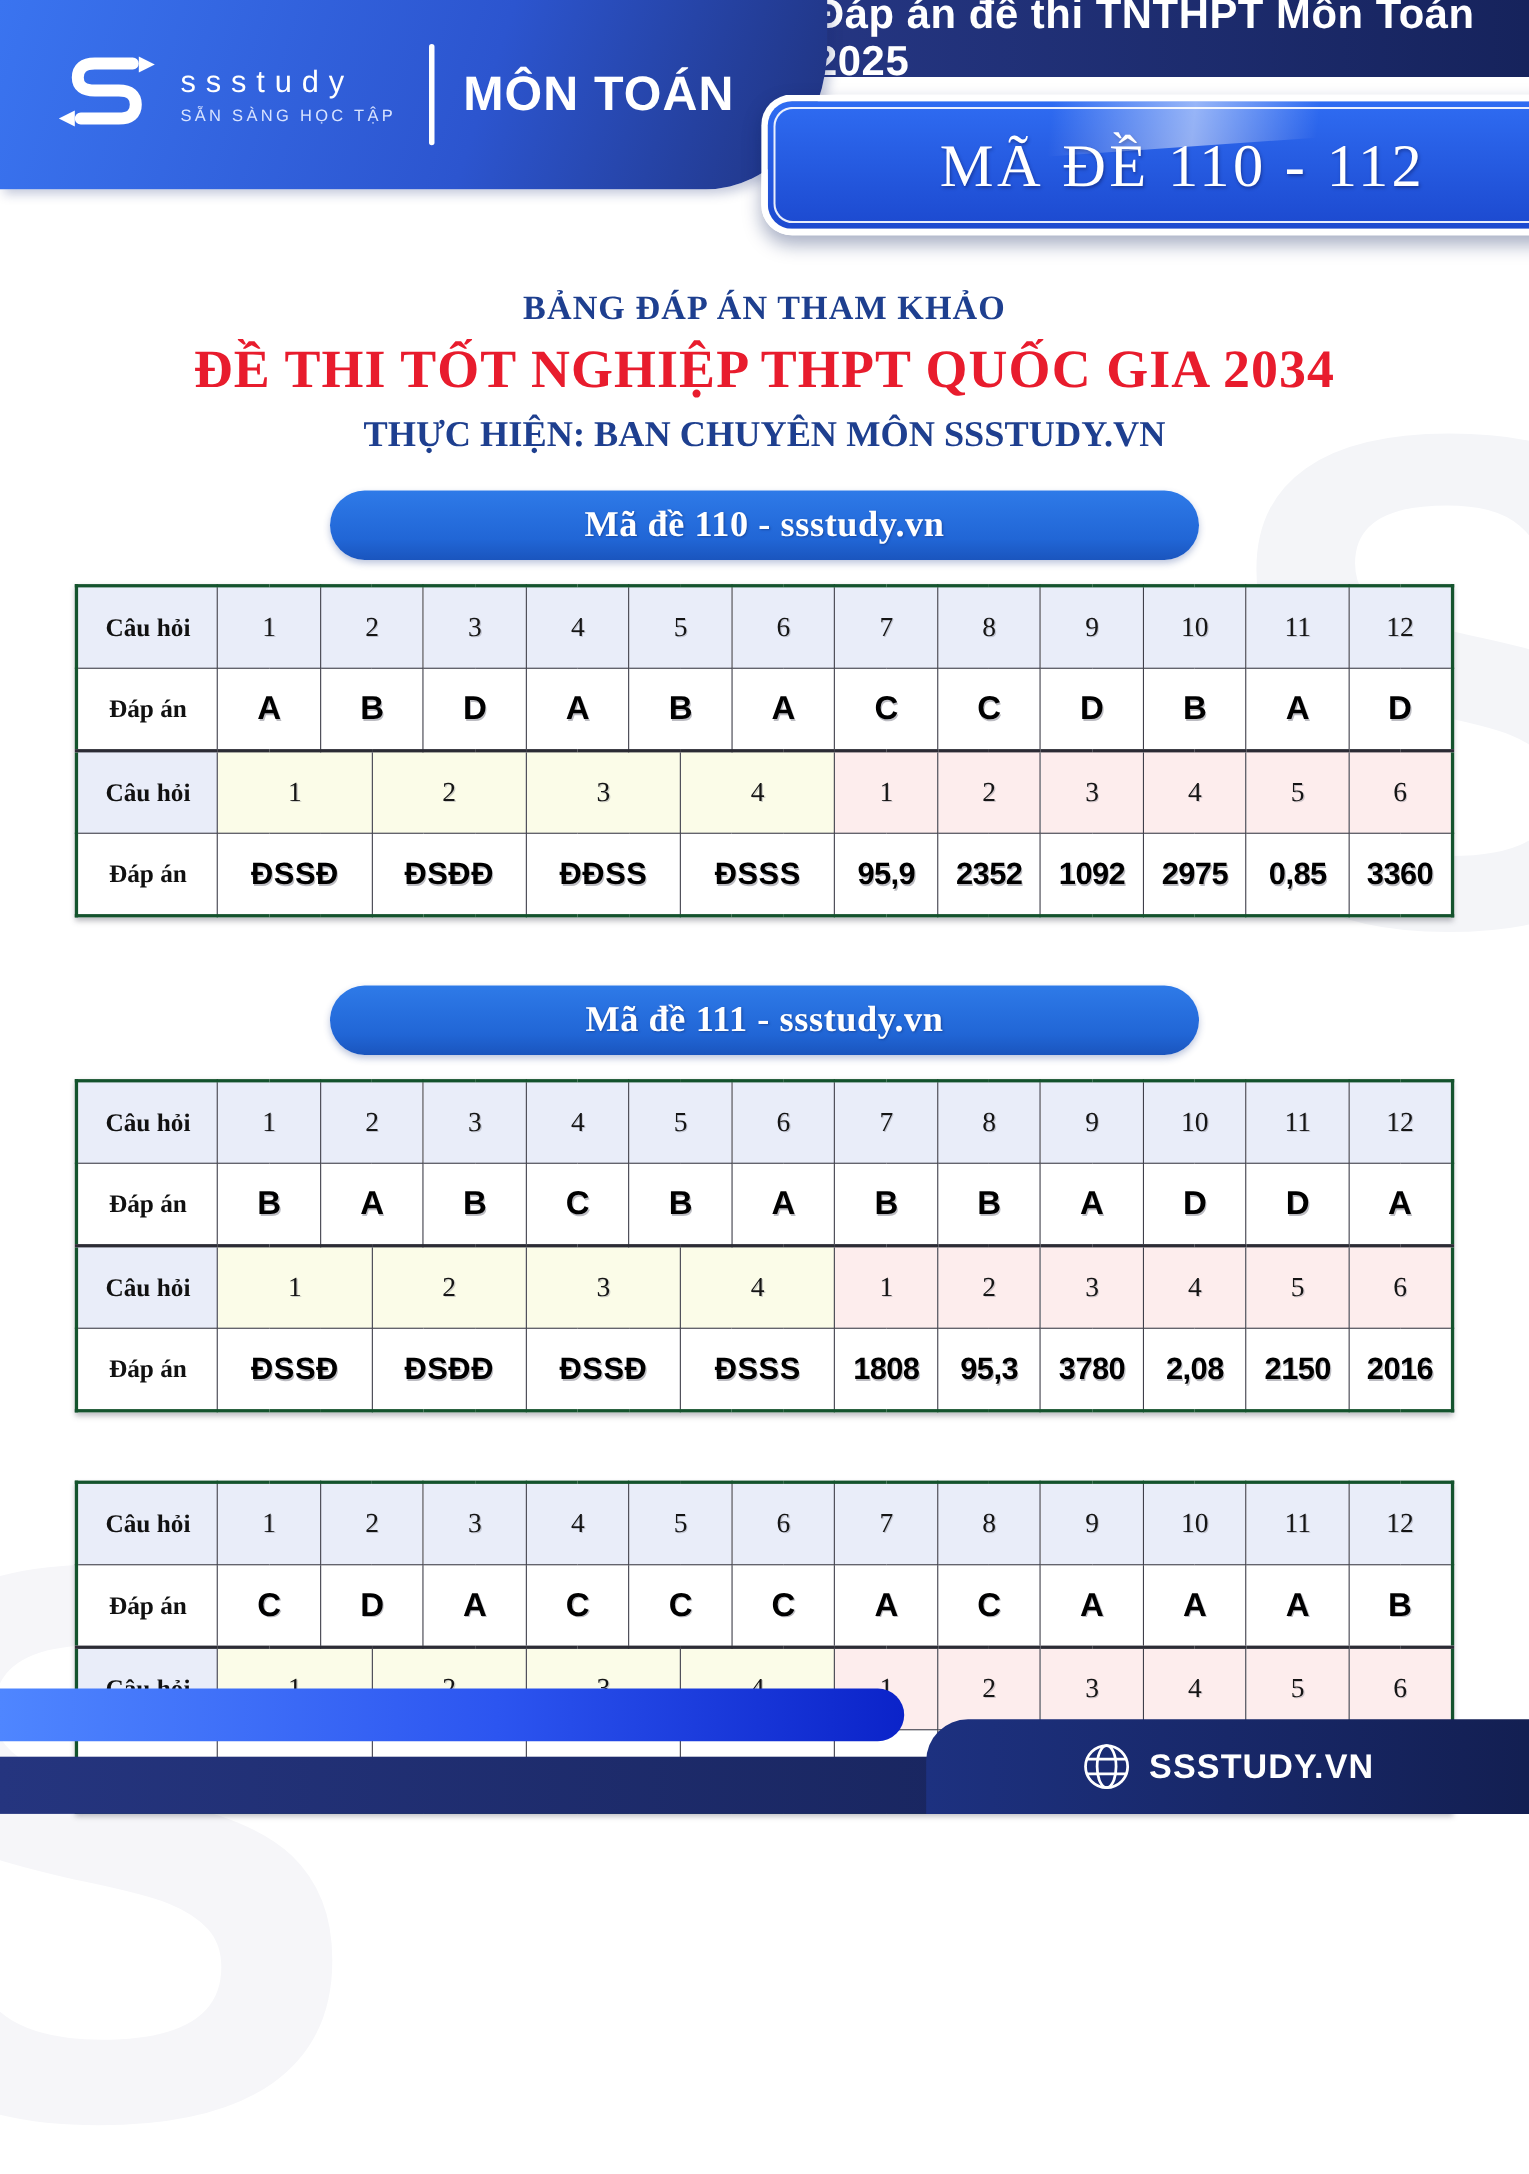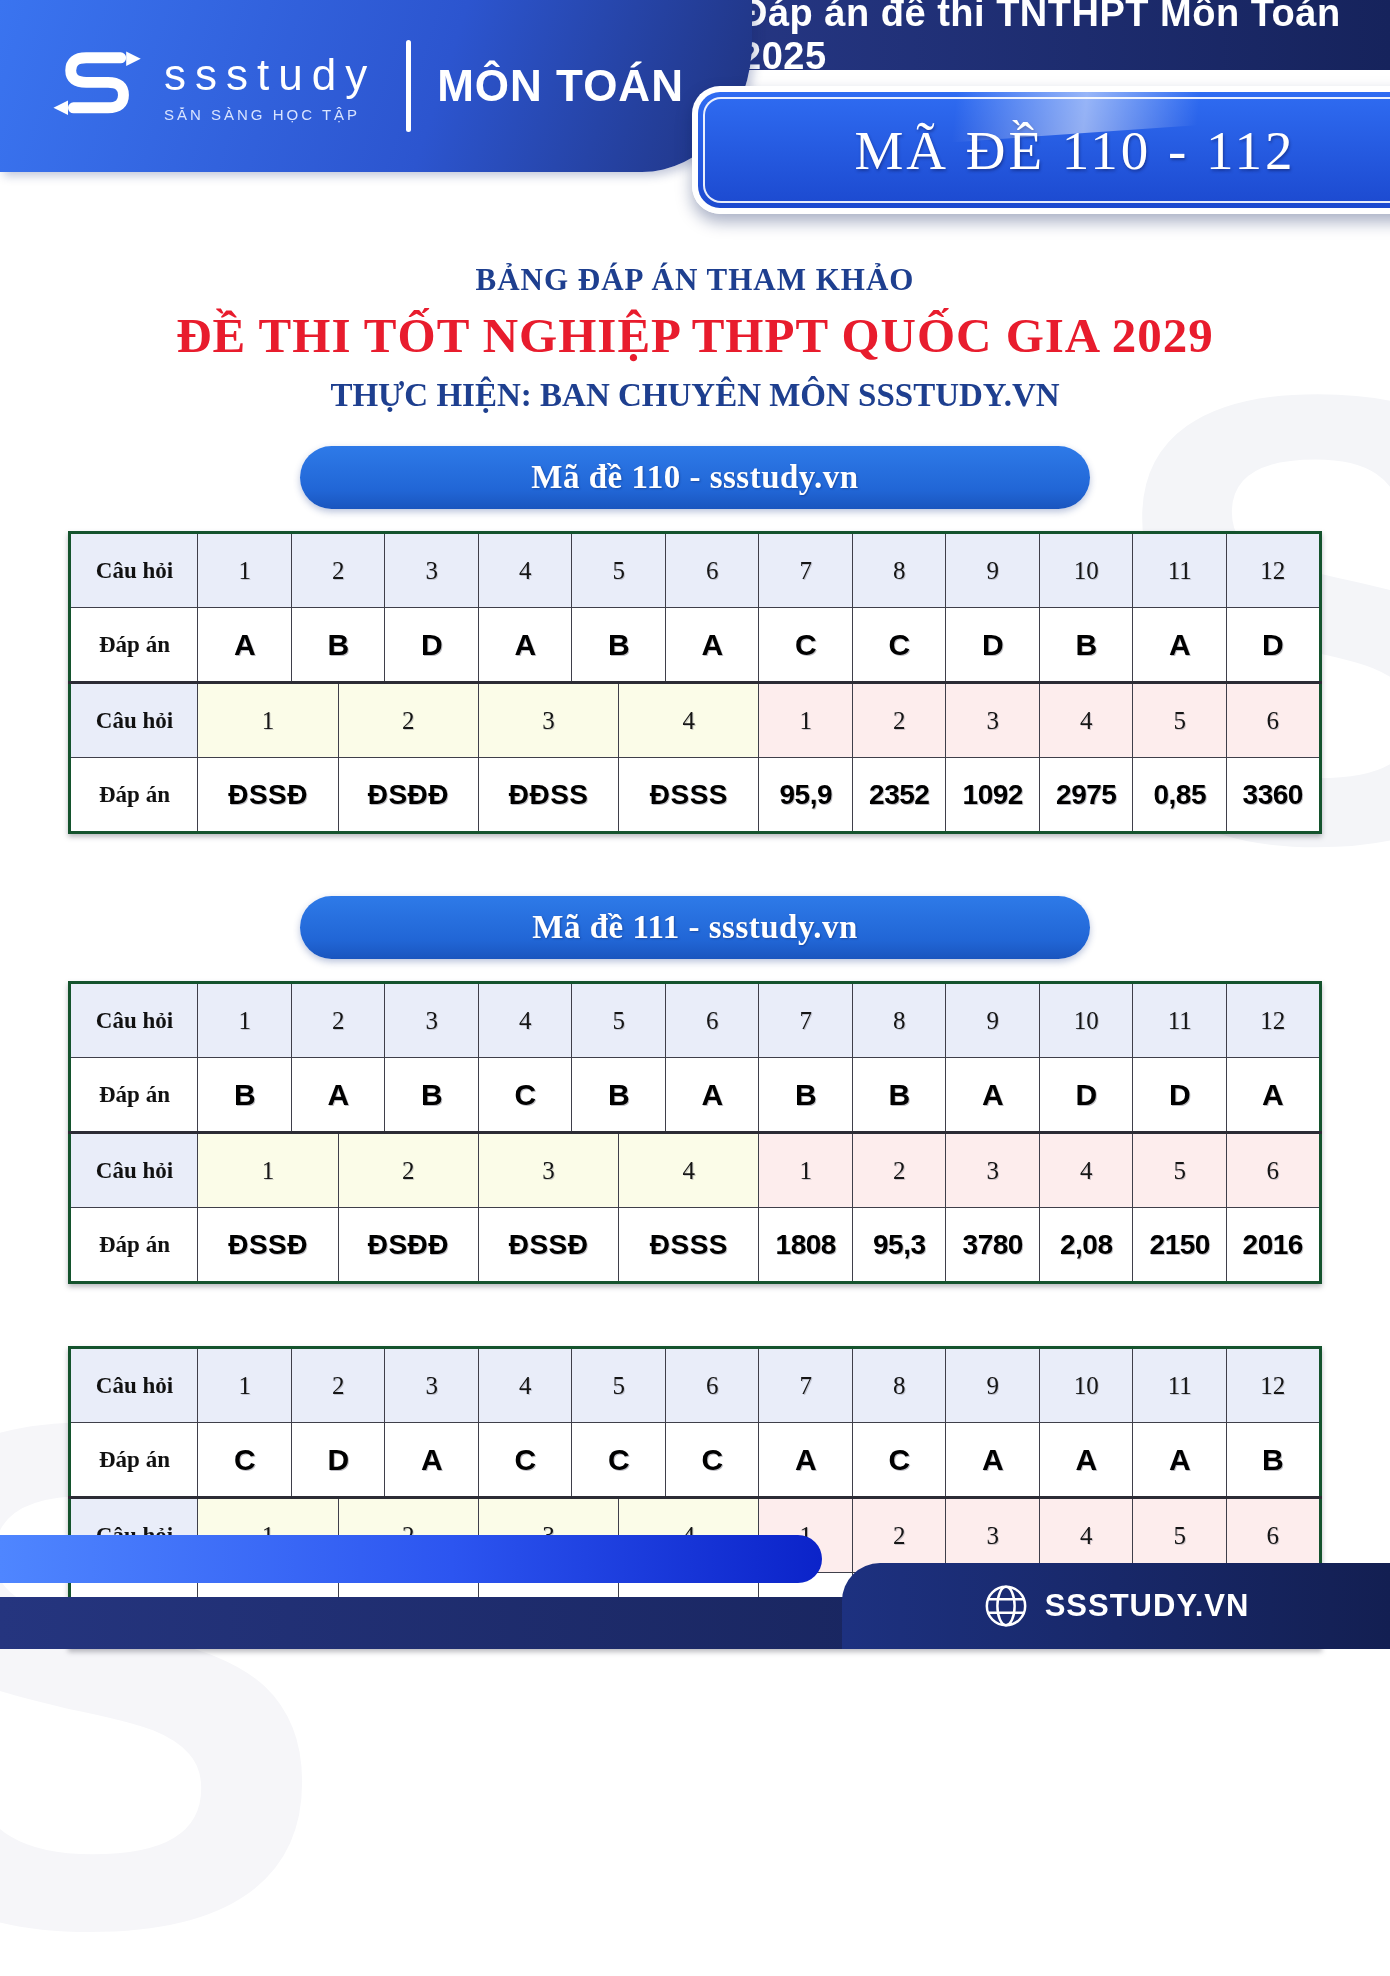--- a/index.html
+++ b/index.html
@@ -23,21 +23,21 @@
   .hdr-navy span{position:absolute;left:310px;right:20px;top:0;height:70px;
     display:flex;align-items:center;justify-content:center;
     color:#fff;font-size:38px;font-weight:bold;letter-spacing:.5px;}
   .hdr-blue{position:absolute;top:0;left:0;width:752px;height:172px;
     background:linear-gradient(108deg,#3a74f0 0%,#2c55cf 58%,#20337f 100%);
     border-bottom-right-radius:110px 130px;
     display:flex;align-items:center;padding-left:48px;box-sizing:border-box;z-index:2;
     box-shadow:4px 4px 10px rgba(20,40,110,.25);}
   .logo-svg{width:100px;height:100px;flex:0 0 auto;}
   .brand-col{margin-left:16px;}
-  .brand{color:#fff;font-size:44px;letter-spacing:9px;font-weight:normal;}
+  .brand{color:#fff;font-size:28px;letter-spacing:9px;font-weight:normal;}
   .tagline{color:#d9e4ff;font-size:15px;letter-spacing:3px;margin-top:6px;}
   .hdr-divider{width:5px;height:92px;background:#fff;border-radius:3px;margin:0 26px 0 30px;}
   .subject{color:#fff;font-size:44px;font-weight:bold;letter-spacing:1px;}
 
   .badge{position:absolute;top:86px;left:692px;width:760px;height:128px;
     background:linear-gradient(180deg,#2f6cf2 0%,#1c49cf 100%);
     border:6px solid #ffffff;border-right:none;border-radius:28px 0 0 28px;
     box-shadow:0 8px 16px rgba(10,30,90,.35);z-index:3;box-sizing:border-box;overflow:hidden;}
   .badge::before{content:"";position:absolute;inset:5px;border:2px solid rgba(255,255,255,.9);
     border-right:none;border-radius:18px 0 0 18px;pointer-events:none;}
@@ -121,21 +121,21 @@
       <div class="hdr-divider"></div>
       <div class="subject serif-strong">MÔN TOÁN</div>
     </div>
     <div class="badge">
       <span>MÃ ĐỀ 110 - 112</span>
     </div>
   </header>
 
   <div class="titles">
     <div class="t1">BẢNG ĐÁP ÁN THAM KHẢO</div>
-    <div class="t2">ĐỀ THI TỐT NGHIỆP THPT QUỐC GIA 2029</div>
+    <div class="t2">ĐỀ THI TỐT NGHIỆP THPT QUỐC GIA 2034</div>
     <div class="t3">THỰC HIỆN: BAN CHUYÊN MÔN SSSTUDY.VN</div>
   </div>
 
   <main id="sections-host">
   <section class="ans-section">
     <div class="pill">
       <span class="pill-text">Mã đề 110 - ssstudy.vn</span>
     </div>
     <table class="answer-table">
       <colgroup>

